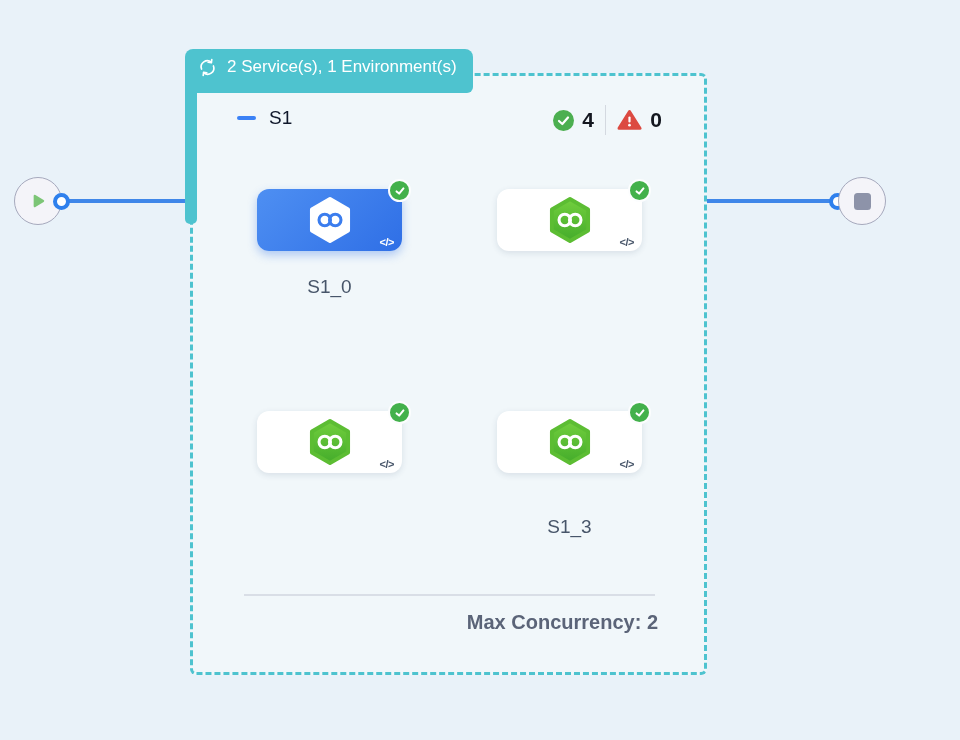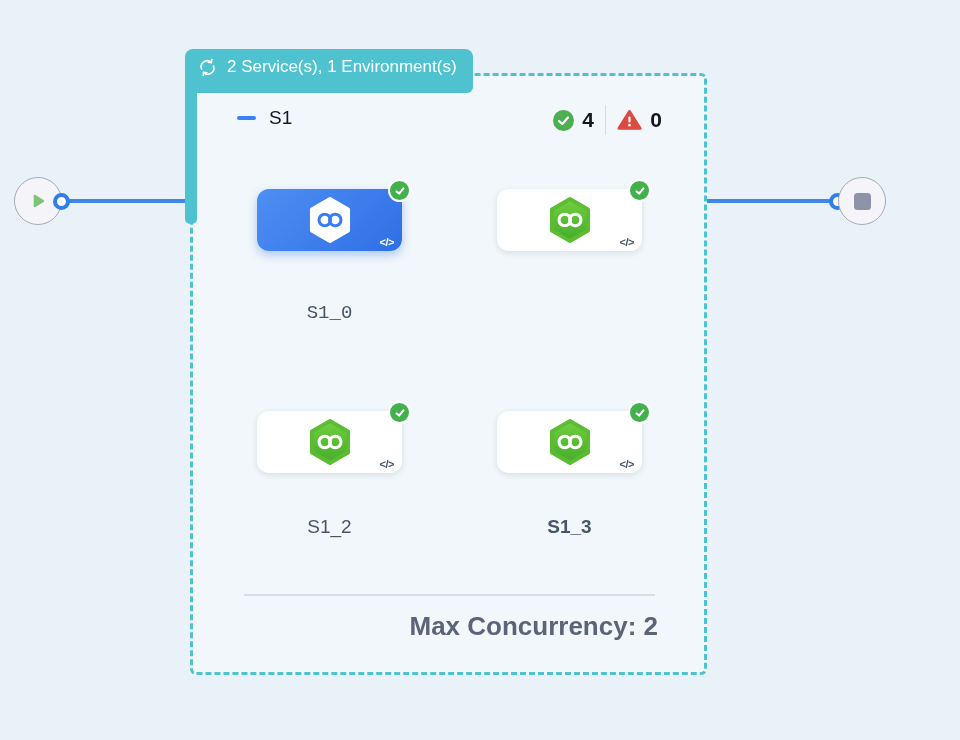--- a/index.html
+++ b/index.html
@@ -56,28 +56,28 @@
   .hex-icon{position:absolute;left:50%;top:50%;transform:translate(-50%,-50%);}
   .card-check{position:absolute;top:-10px;right:-9px;width:23px;height:23px;
     background:#43B14B;border:2px solid #FCFDFE;border-radius:50%;
     box-sizing:border-box;display:flex;align-items:center;justify-content:center;}
   .code-glyph{position:absolute;right:8px;bottom:3px;font-size:11px;
     font-weight:700;letter-spacing:-0.5px;}
   .code--light{color:#ffffff;}
   .code--dark{color:#475569;}
   .svc-label{position:absolute;width:145px;text-align:center;
     font-size:19px;color:#475569;}
-  #label-0{left:64px;top:226px;font-family:Liberation Mono, monospace;}
+  #label-0{left:64px;top:200px;}
   #label-1{left:304px;top:215px;}
   #label-2{left:64px;top:440px;}
-  #label-3{left:304px;top:440px;font-weight:bold;}
+  #label-3{left:304px;top:440px;}
   .footer-divider{position:absolute;left:51px;top:518px;width:411px;height:1.5px;
     background:#D9DEE6;}
   .footer-text{position:absolute;right:46px;top:535px;
-    font-size:26px;font-weight:700;color:#5B6478;}
+    font-size:20px;font-weight:700;color:#5B6478;}
 </style>
 </head>
 <body>
 
 <div>
 
   <div class="edge" id="edge-left"></div>
   <div class="edge" id="edge-right"></div>
 
   <div class="flow-node" id="start-node">
@@ -204,21 +204,20 @@
       </span>
       <span class="code-glyph code--dark">&lt;/&gt;</span>
       <span class="card-check">
         <svg width="12" height="12" viewBox="0 0 14 14">
           <polyline points="3,7.5 6,10 11,4" fill="none" stroke="#ffffff" stroke-width="2.4" stroke-linecap="round" stroke-linejoin="round"></polyline>
         </svg>
       </span>
     </div>
 
     <div class="svc-label" id="label-0">S1_0</div>
-    <div class="svc-label" id="label-2">S1_2</div>
     <div class="svc-label" id="label-3">S1_3</div>
 
     <div class="footer-divider"></div>
     <div class="footer-text">Max Concurrency: 2</div>
   </div>
 
   <div class="port" id="end-port"></div>
   <div class="flow-node" id="end-node">
     <span class="stop-square"></span>
   </div>

